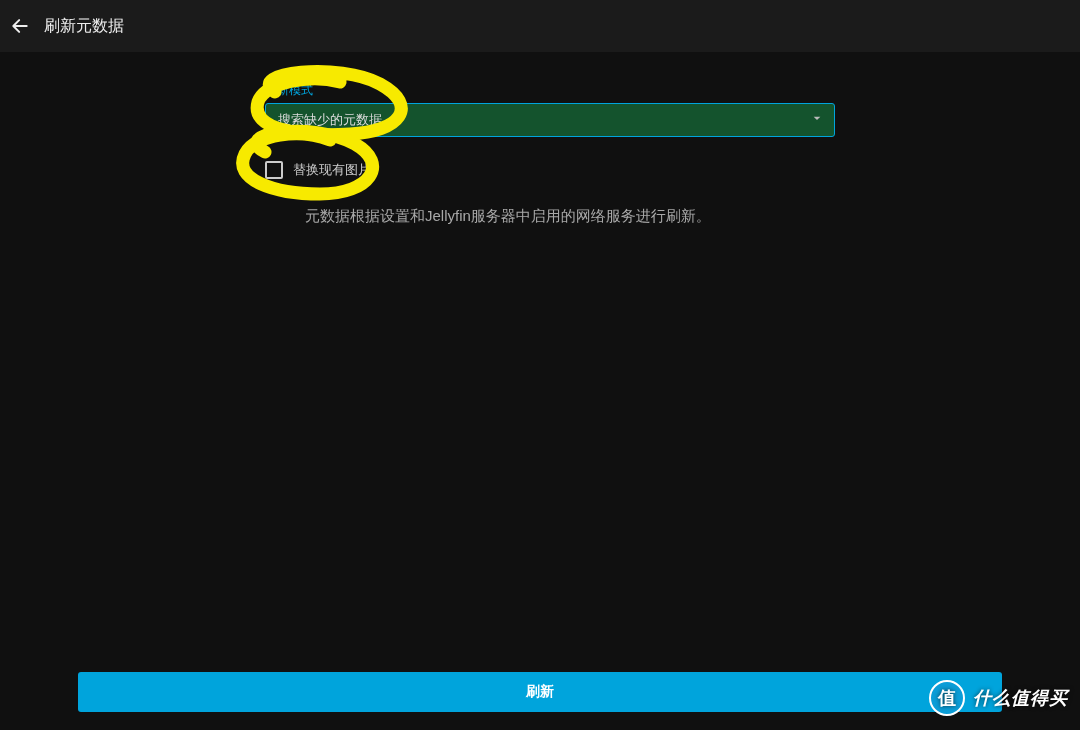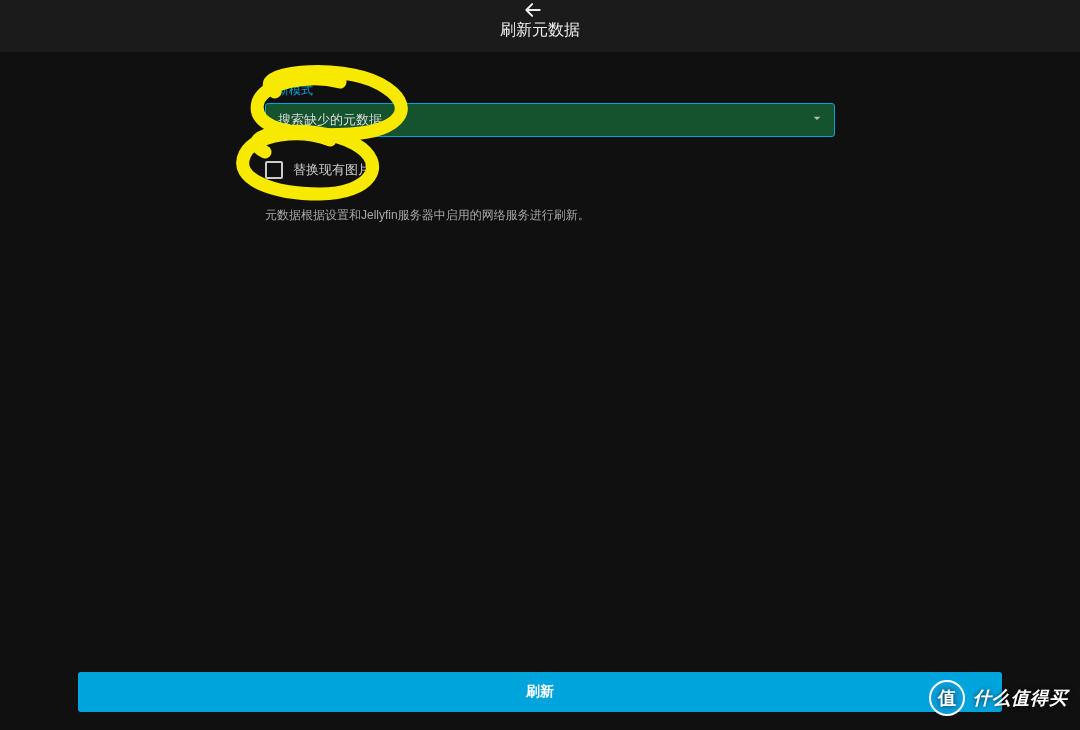--- a/index.html
+++ b/index.html
@@ -8,23 +8,22 @@
       background: #101010;
       font-family: "Microsoft YaHei", "PingFang SC", sans-serif;
       color: #ccc;
       overflow: hidden;
       position: relative;
     }
 
     .header {
       display: flex; align-items: center;
       height: 52px;
-      padding: 0 18px;
+      padding: 0 10px;
       background: #1b1b1b;
-      flex-direction: column;
     }
     .back-arrow {
       width: 20px; height: 20px;
       display: inline-flex; align-items: center; justify-content: center;
       cursor: pointer;
       margin-right: 14px;
       color: #eee;
     }
     .header-title {
       font-size: 16px; color: #eee; font-weight: 400;
@@ -73,22 +72,23 @@
       border: 2px solid #ccc;
       border-radius: 2px;
       margin-right: 10px;
       cursor: pointer;
       background: transparent;
     }
     .checkbox-label { font-size: 13px; color: #ccc; }
 
     .hint {
       margin-top: 28px;
-      font-size: 12px;
+      font-size: 15px;
       color: #a8a8a8;
+      margin-left: 40px;
     }
 
     .footer {
       position: absolute;
       left: 0; right: 0;
       bottom: 18px;
       display: flex; justify-content: flex-start;
       padding: 0 78px;
       margin-top: 20px;
     }

